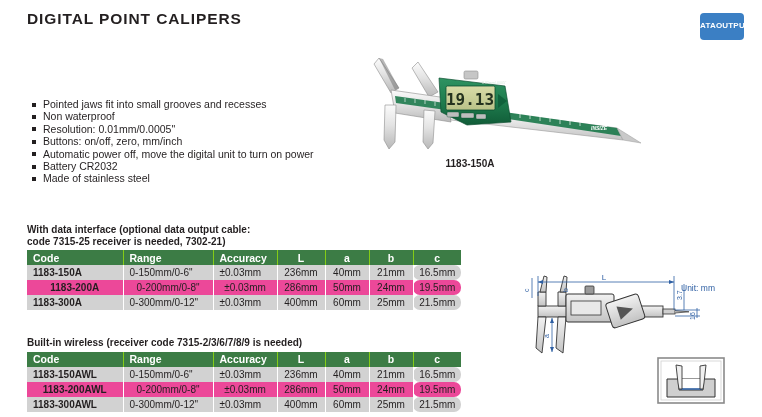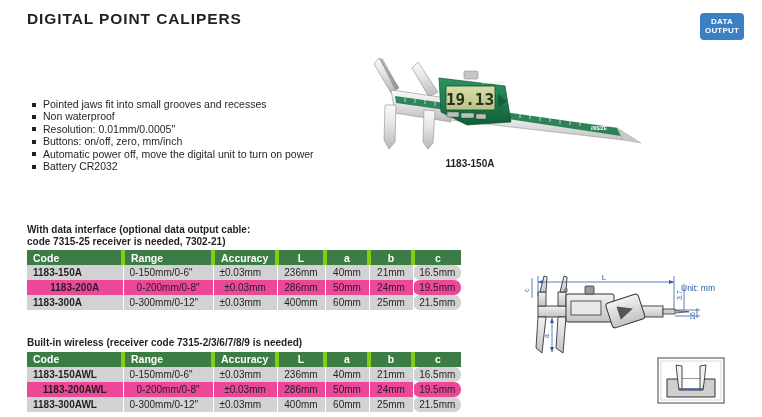--- a/index.html
+++ b/index.html
@@ -30,21 +30,21 @@
 
   .data-output-badge {
     position: absolute;
     right: 18px;
     top: 13px;
     width: 44px;
     height: 27px;
     background: #3b7fc4;
     border-radius: 4px;
     display: flex;
-    flex-direction: column;
+    flex-direction: row;
     align-items: center;
     justify-content: center;
     line-height: 1.05;
   }
   .data-output-badge span {
     color: #ffffff;
     font-size: 8px;
     font-weight: bold;
     letter-spacing: 0.2px;
   }
@@ -116,21 +116,21 @@
     font-size: 10px;
   }
   table.spec th {
     background: #3c7c45;
     color: #ffffff;
     font-weight: bold;
     font-size: 10.5px;
     height: 15px;
     padding: 0 6px;
     text-align: left;
-    border-right: 4px solid #84cc16;
+    border-right: 1px solid #84cc16;
   }
   table.spec th.ctr { text-align: center; padding: 0; }
   table.spec th:last-child { border-right: none; }
 
   table.spec td {
     height: 15px;
     padding: 0 6px;
     border-right: 1px solid #ffffff;
     color: #231f20;
     white-space: nowrap;
@@ -183,20 +183,21 @@
   <span>OUTPUT</span>
 </div>
 
 <ul class="features">
   <li>Pointed jaws fit into small grooves and recesses</li>
   <li>Non waterproof</li>
   <li>Resolution: 0.01mm/0.0005"</li>
   <li>Buttons: on/off, zero, mm/inch</li>
   <li>Automatic power off, move the digital unit to turn on power</li>
   <li>Battery CR2032</li>
+  <li>Made of stainless steel</li>
 </ul>
 
 <div class="product-photo">
   <svg width="290" height="100" viewBox="0 0 290 100">
     <defs>
       <linearGradient id="steel" x1="0" y1="0" x2="0" y2="1">
         <stop offset="0%" stop-color="#fbfbfb"></stop>
         <stop offset="45%" stop-color="#e3e3e3"></stop>
         <stop offset="100%" stop-color="#b8b8b8"></stop>
       </linearGradient>

